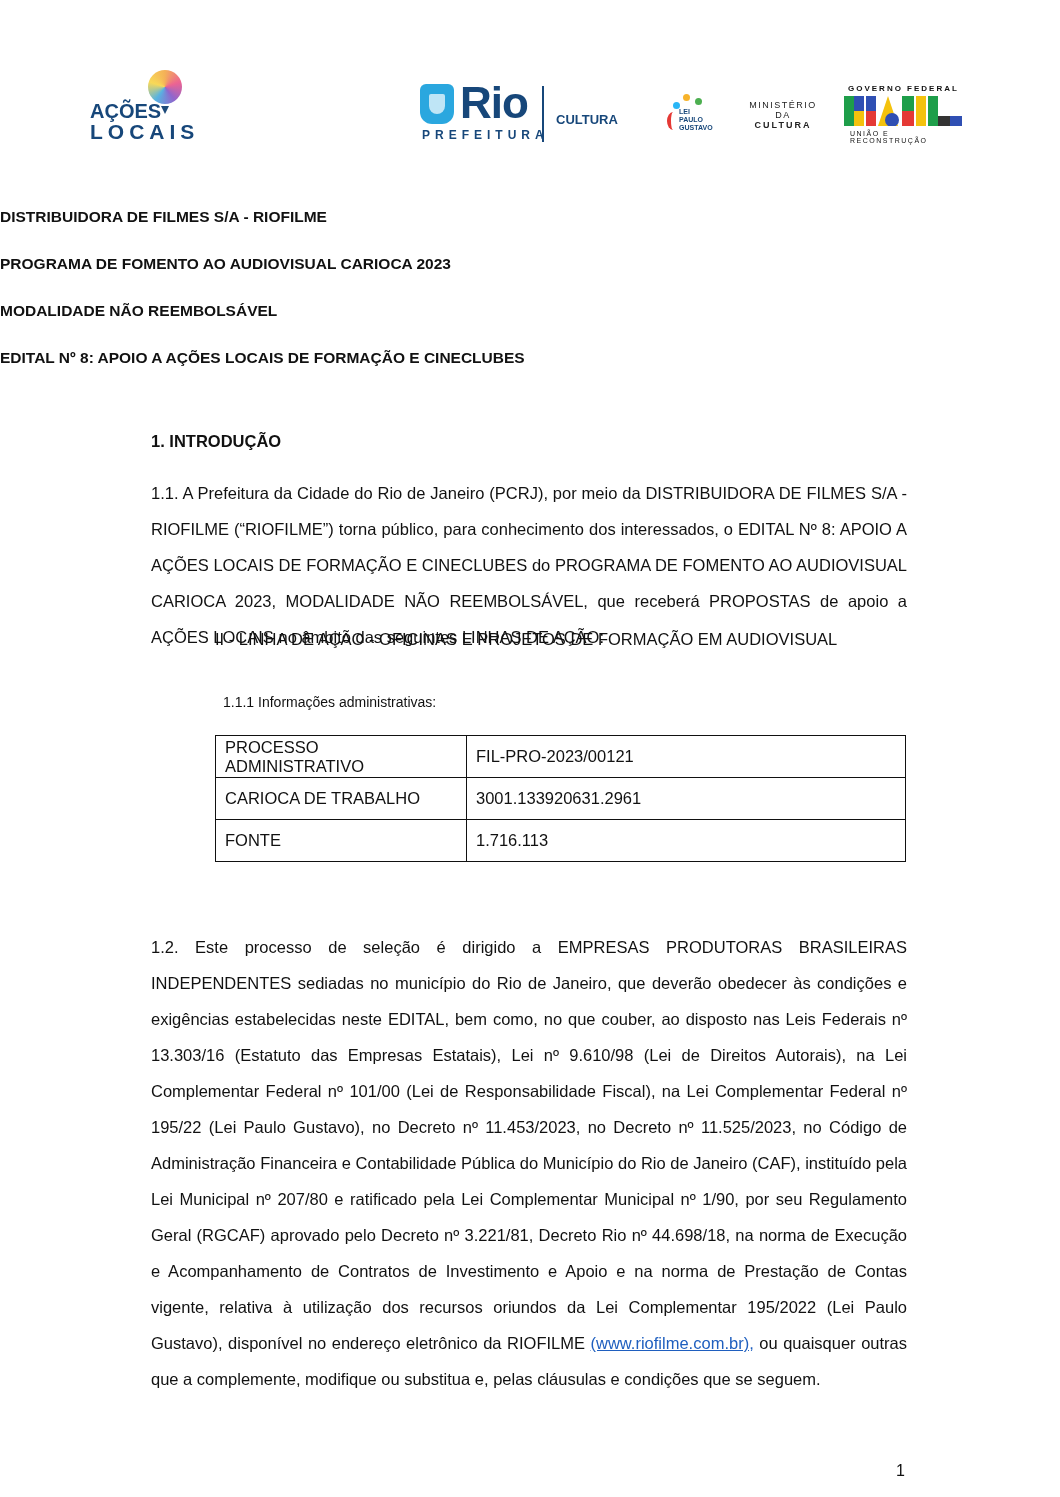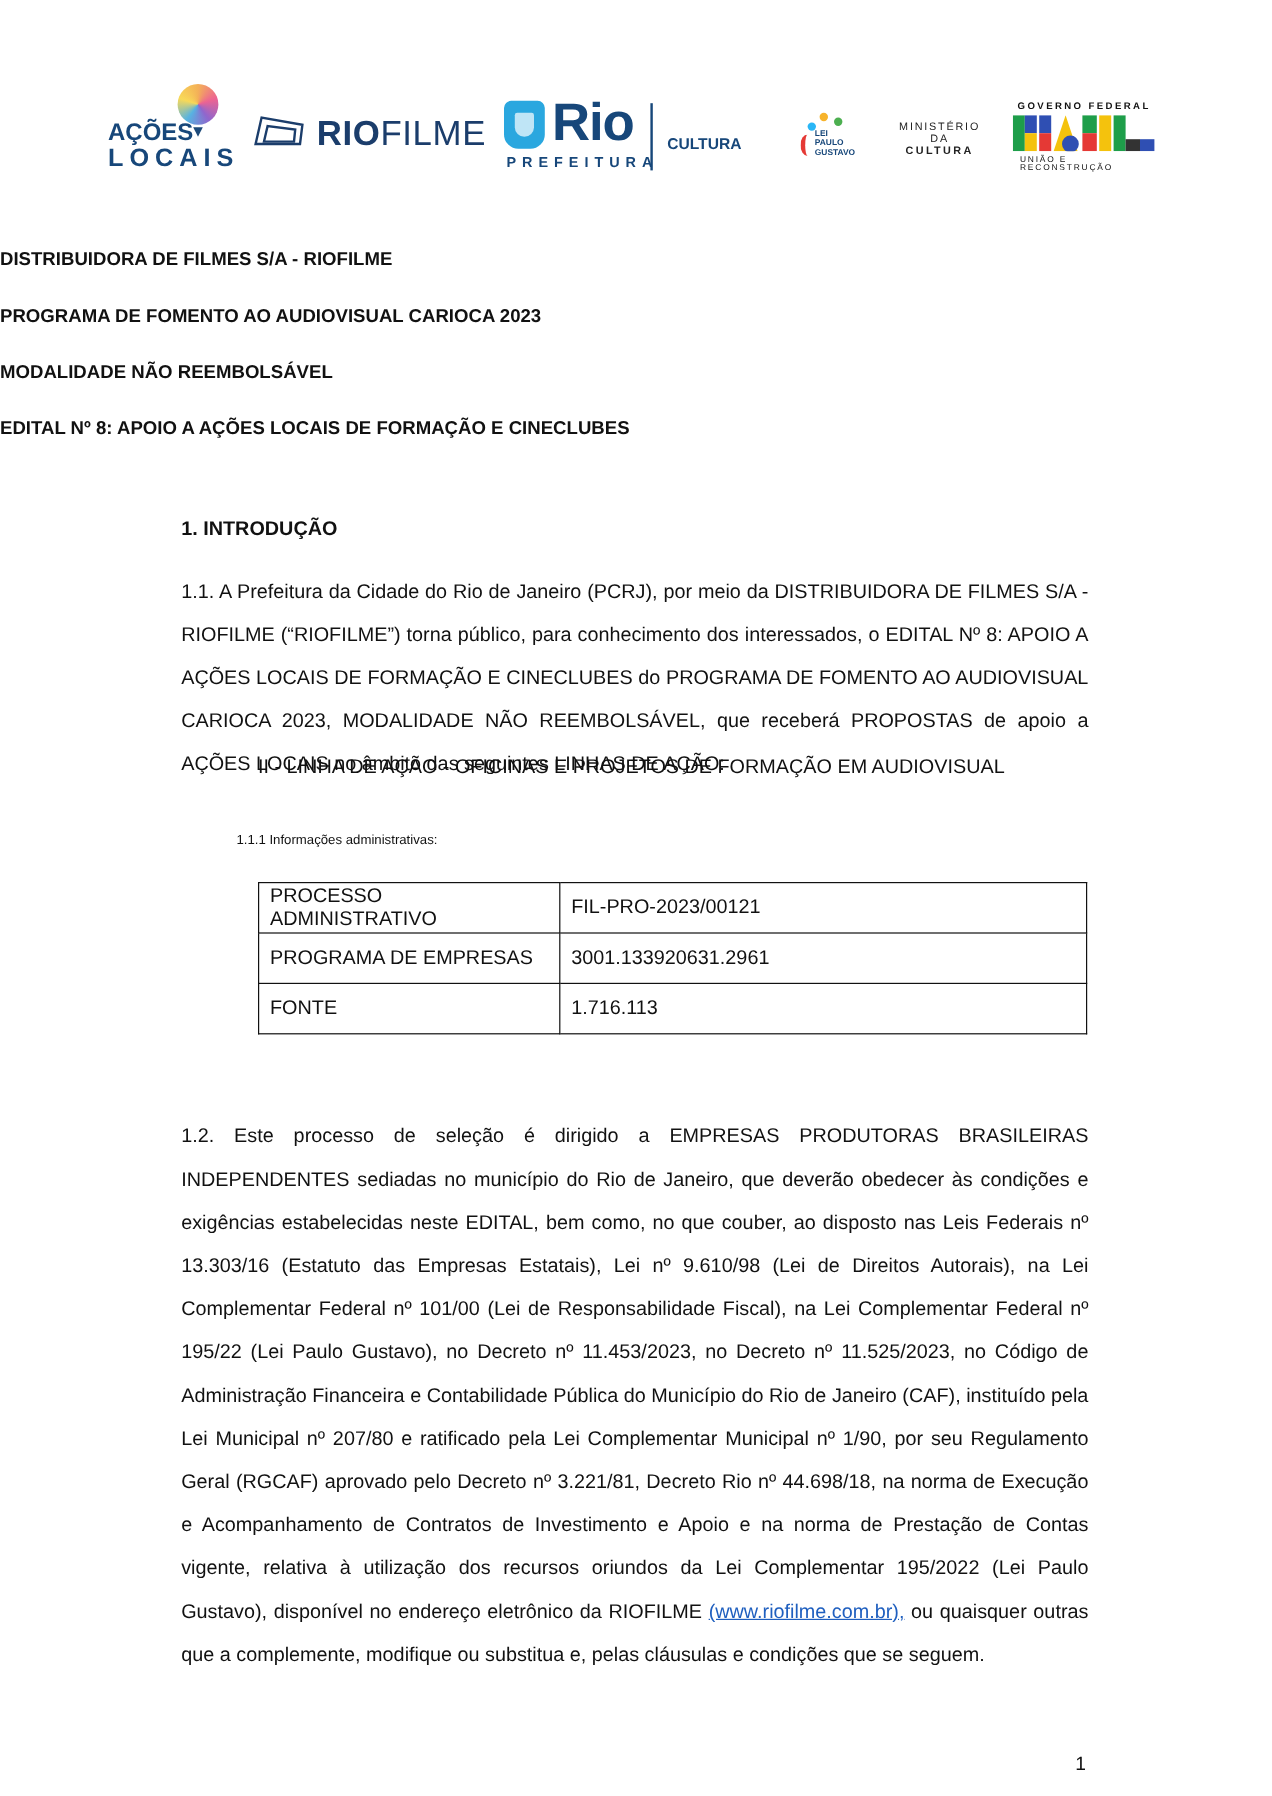--- a/index.html
+++ b/index.html
@@ -52,21 +52,21 @@
             font-family: "Liberation Sans", sans-serif; font-weight: bold; font-size: 15.5px; }
   .titles div { height: 47px; line-height: 22px; }
 
   .text { position: absolute; left: 151px; width: 756px; font-size: 16.5px; line-height: 36px;
           font-family: "Liberation Sans Narrow", "Liberation Sans", sans-serif; text-align: justify; }
   .text.last-left { text-align-last: left; }
   .h1 { position: absolute; left: 151px; top: 432px; font-weight: bold; font-size: 16.5px; }
 
   .p11 { top: 475px; }
   .lines { position: absolute; left: 215px; top: 625px; font-size: 16.5px; line-height: 28px; }
-  .info-label { position: absolute; left: 197px; top: 694px; font-size: 11px; }
+  .info-label { position: absolute; left: 223px; top: 694px; font-size: 14px; }
 
   table.admin { position: absolute; left: 215px; top: 735px; width: 691px; border-collapse: collapse;
                 font-size: 16.5px; }
   table.admin td { border: 1.5px solid #111; height: 41px; padding: 0 9px; vertical-align: middle; }
   table.admin td.k { width: 232px; }
 
   .p12 { top: 929px; }
   .link { color: #1f5fbf; text-decoration: underline; }
 
   .pageno { position: absolute; left: 896px; top: 1462px; font-size: 16px; }
@@ -77,27 +77,20 @@
 <div class="page">
 
   <div class="logos">
     <div class="logo acoes">
       <div class="balloon"></div>
       <div class="basket"></div>
       <div class="t1">AÇÕES</div>
       <div class="t2">LOCAIS</div>
     </div>
 
-    <div class="logo riofilme">
-      <svg class="mark" viewBox="0 0 44 26">
-        <path d="M3 24 L8 2 L42 8 L40 24 Z" fill="none" stroke="#1b3d6b" stroke-width="2"></path>
-        <path d="M10 22 L13 9 L36 12 L35 22 Z" fill="none" stroke="#1b3d6b" stroke-width="2"></path>
-      </svg>
-      <div class="txt"><b>RIO</b><span>FILME</span></div>
-    </div>
 
     <div class="logo rio">
       <div class="crest"></div>
       <div class="word">Rio</div>
       <div class="pref">PREFEITURA</div>
     </div>
     <div class="divider"></div>
     <div class="logo cultura">CULTURA</div>
 
     <div class="logo lpg">
@@ -155,21 +148,21 @@
 
   <div class="info-label">1.1.1 Informações administrativas:</div>
 
   <table class="admin">
     <tbody>
         <tr>
       <td class="k">PROCESSO ADMINISTRATIVO</td>
       <td>FIL-PRO-2023/00121</td>
     </tr>
     <tr>
-      <td class="k">PROGRAMA DE EMPRESAS</td>
+      <td class="k">CARIOCA DE TRABALHO</td>
       <td>3001.133920631.2961</td>
     </tr>
     <tr>
       <td class="k">FONTE</td>
       <td>1.716.113</td>
     </tr>
   </tbody>
     </table>
 
   <div class="text p12 last-left"><span>1.2. Este processo de seleção é dirigido a EMPRESAS PRODUTORAS BRASILEIRAS INDEPENDENTES sediadas no município do Rio de Janeiro, que deverão obedecer às condições e exigências estabelecidas neste EDITAL, bem como, no que couber, ao disposto nas Leis Federais nº 13.303/16 (Estatuto das Empresas Estatais), Lei nº 9.610/98 (Lei de Direitos Autorais), na Lei Complementar Federal nº 101/00 (Lei de Responsabilidade Fiscal), na Lei Complementar Federal nº 195/22 (Lei Paulo Gustavo), no Decreto nº 11.453/2023, no Decreto nº 11.525/2023,  no Código de Administração Financeira e Contabilidade Pública do Município do Rio de Janeiro (CAF), instituído pela Lei Municipal nº 207/80 e ratificado pela Lei Complementar Municipal nº 1/90, por seu Regulamento  Geral (RGCAF) aprovado pelo Decreto nº 3.221/81, Decreto Rio nº 44.698/18, na norma de Execução e Acompanhamento de Contratos de Investimento e Apoio e na norma de Prestação de Contas vigente, relativa à utilização dos recursos oriundos da Lei Complementar 195/2022 (Lei Paulo Gustavo), disponível no endereço eletrônico da RIOFILME </span><span class="link">(www.riofilme.com.br),</span><span> ou quaisquer outras que a complemente, modifique ou substitua e, pelas cláusulas e condições que se seguem.</span></div>

